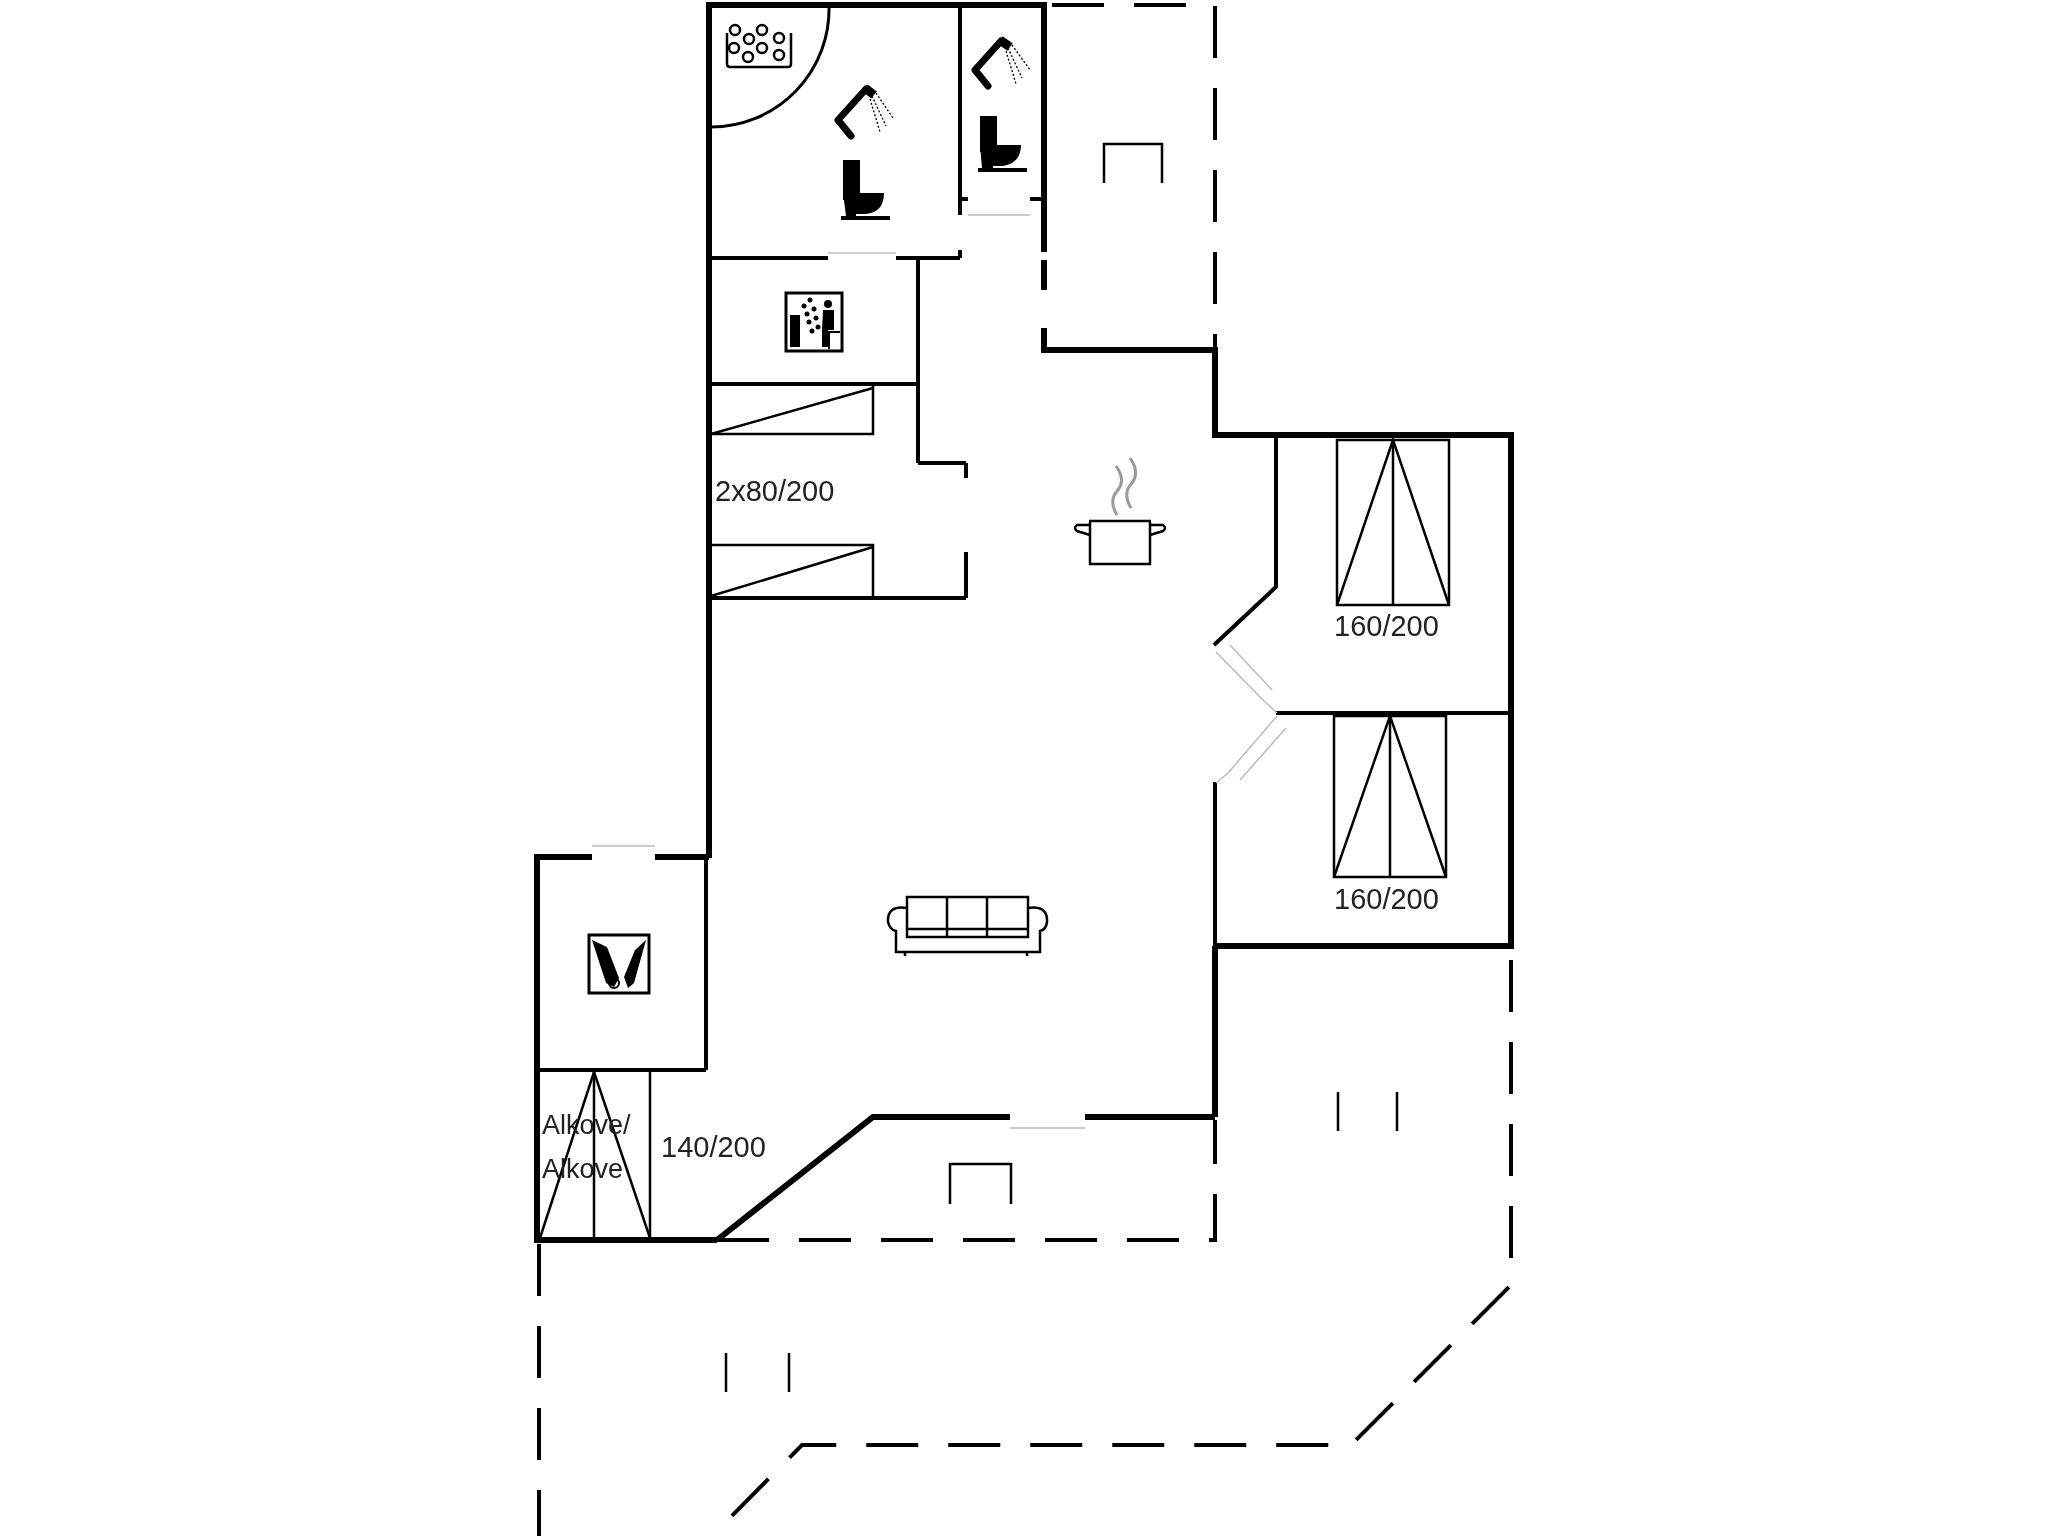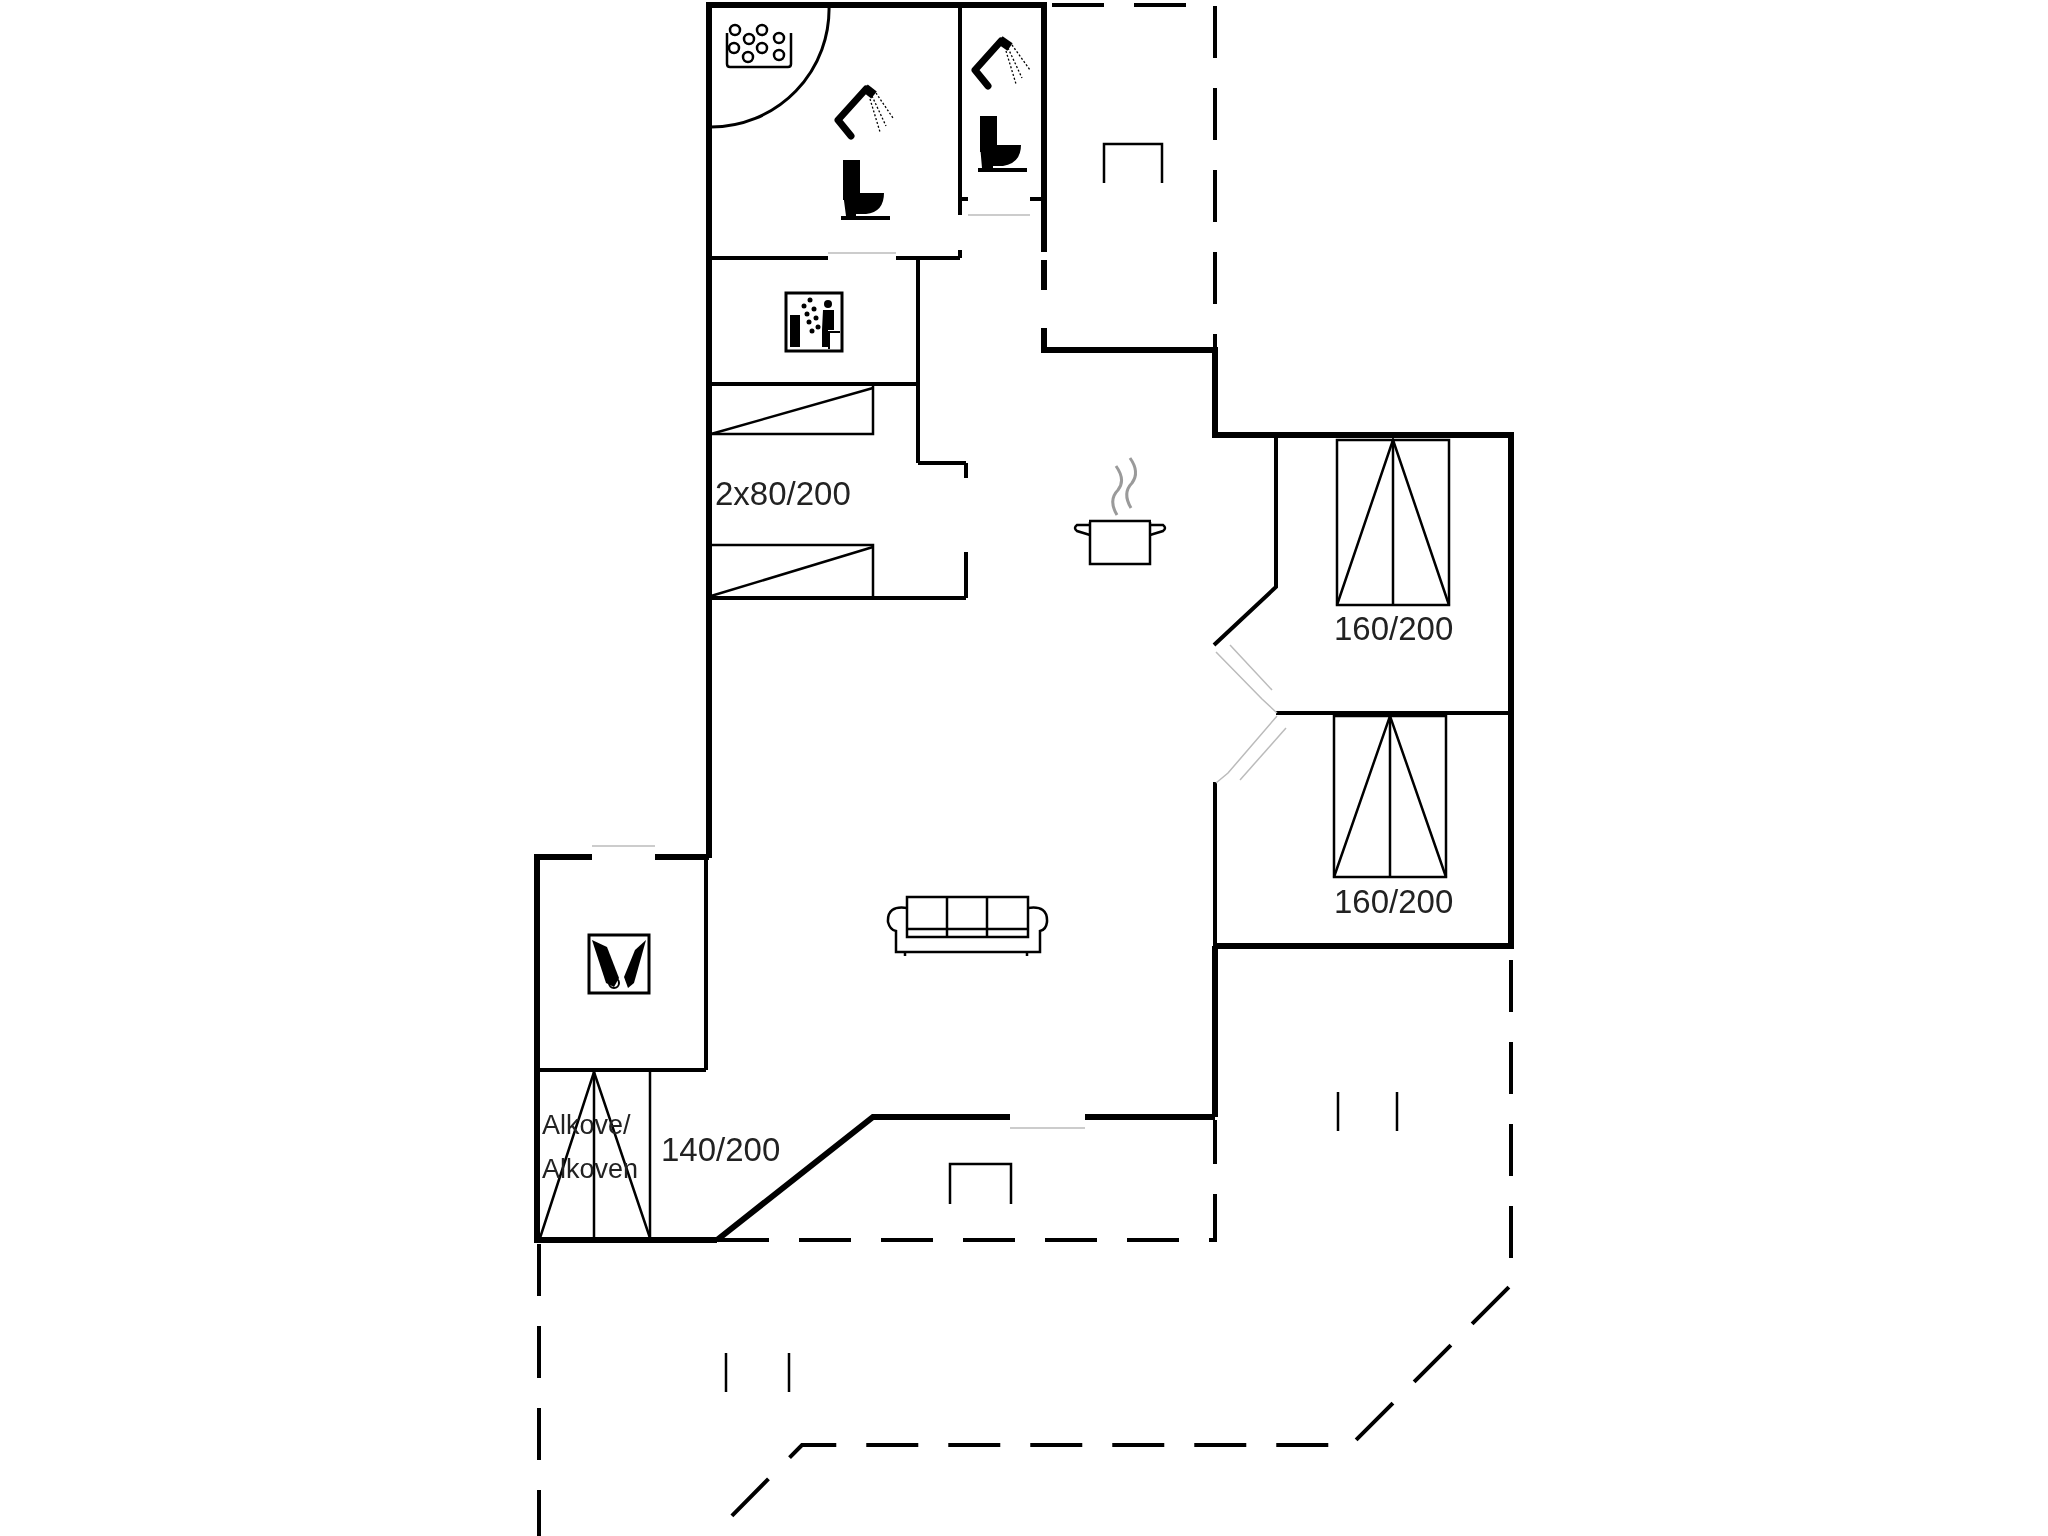--- a/index.html
+++ b/index.html
@@ -1,19 +1,19 @@
 <!DOCTYPE html>
 <html><head>
 <meta charset="utf-8">
 <style>
   html, body { margin: 0; padding: 0; background: #ffffff; }
   body { width: 2048px; height: 1536px; position: relative; overflow: hidden;
          font-family: "Liberation Sans", sans-serif; }
   #plan { position: absolute; left: 0; top: 0; }
-  .lbl { position: absolute; color: #222222; font-size: 33px; line-height: 1;
+  .lbl { position: absolute; color: #222222; font-size: 29px; line-height: 1;
          font-family: "Liberation Sans", sans-serif; white-space: nowrap; }
   .lbl.big { font-size: 27px; }
 </style>
 </head>
 <body>
 
 <svg id="plan" width="2048" height="1536" viewBox="0 0 2048 1536" xmlns="http://www.w3.org/2000/svg">
   <g fill="none" stroke="#000" stroke-linecap="butt">
 
     <g stroke-width="6">
@@ -211,14 +211,14 @@
       <path d="M646,940 L634,983 L628,988 L624,977 L635,950 Z" fill="#000" stroke="none"></path>
       <circle cx="614" cy="983" r="5" stroke-width="2"></circle>
     </g>
   </g>
 </svg>
 
 <span class="lbl" style="left:715px; top:477px;">2x80/200</span>
 <span class="lbl" style="left:1334px; top:612px;">160/200</span>
 <span class="lbl" style="left:1334px; top:885px;">160/200</span>
 <span class="lbl big" style="left:542px; top:1112px;">Alkove/</span>
-<span class="lbl big" style="left:542px; top:1156px;">Alkoven</span>
+<span class="lbl big" style="left:542px; top:1156px;">Alkove</span>
 <span class="lbl" style="left:661px; top:1133px;">140/200</span>
 
 </body></html>

